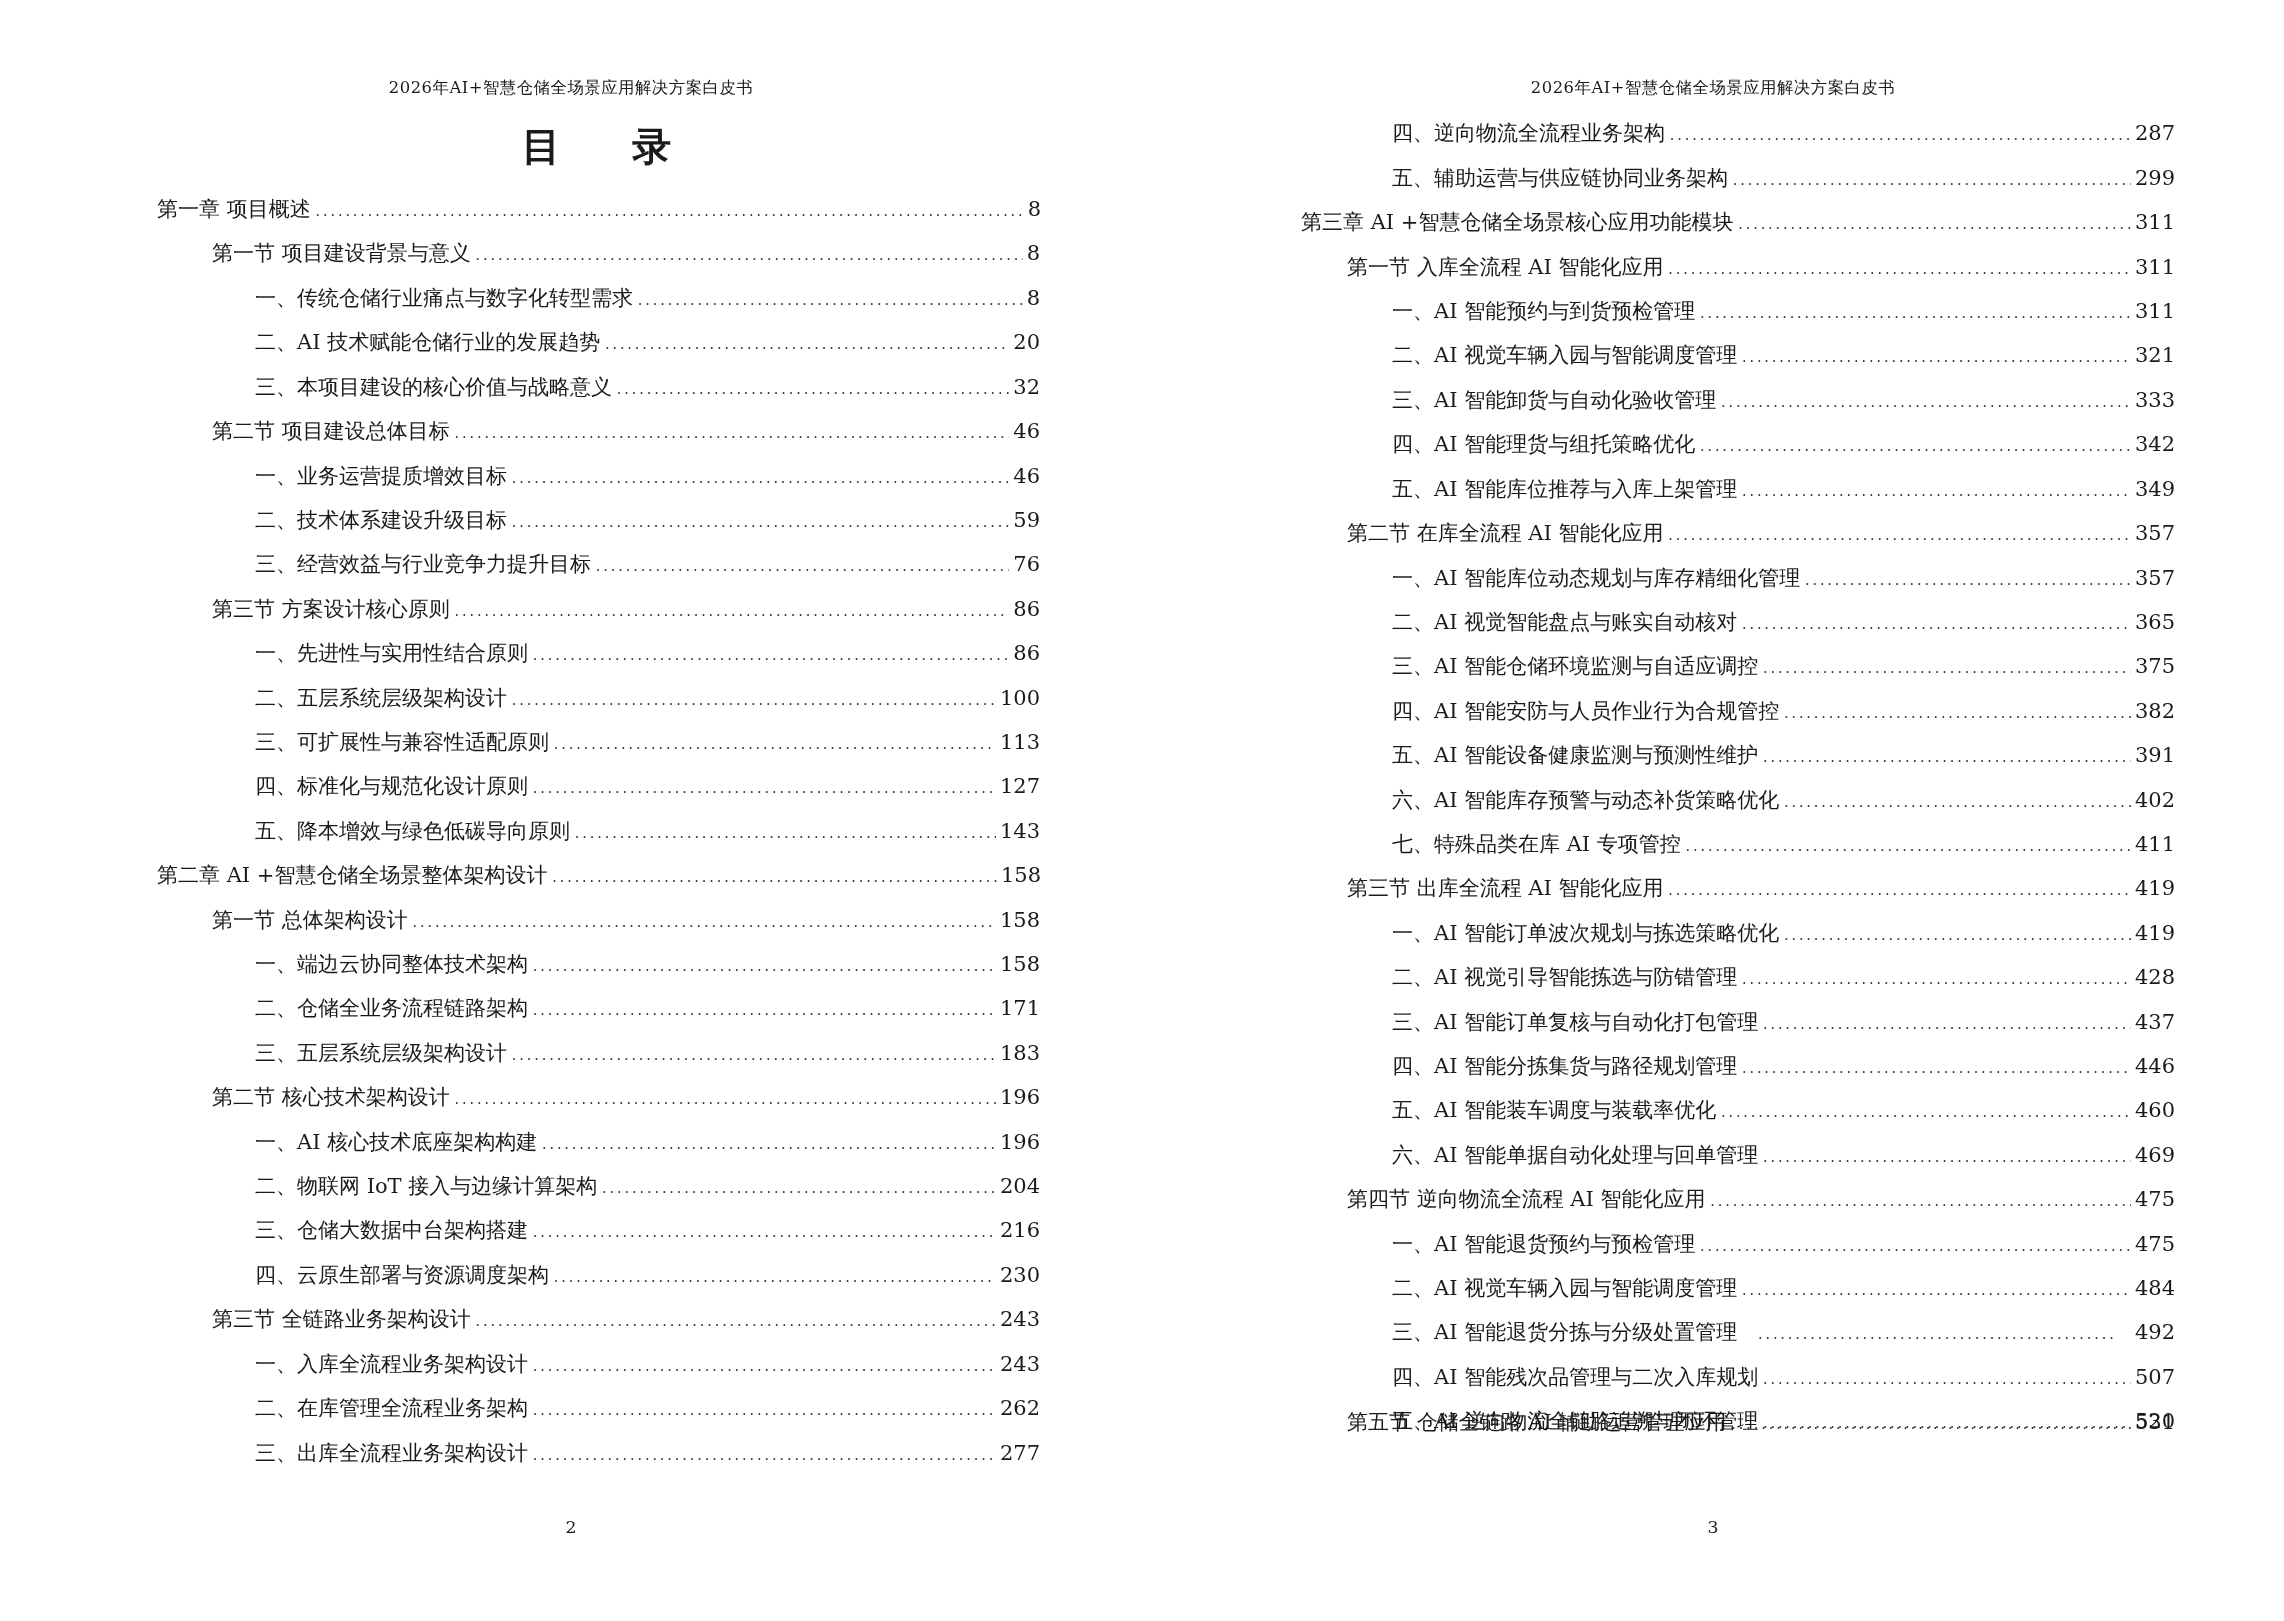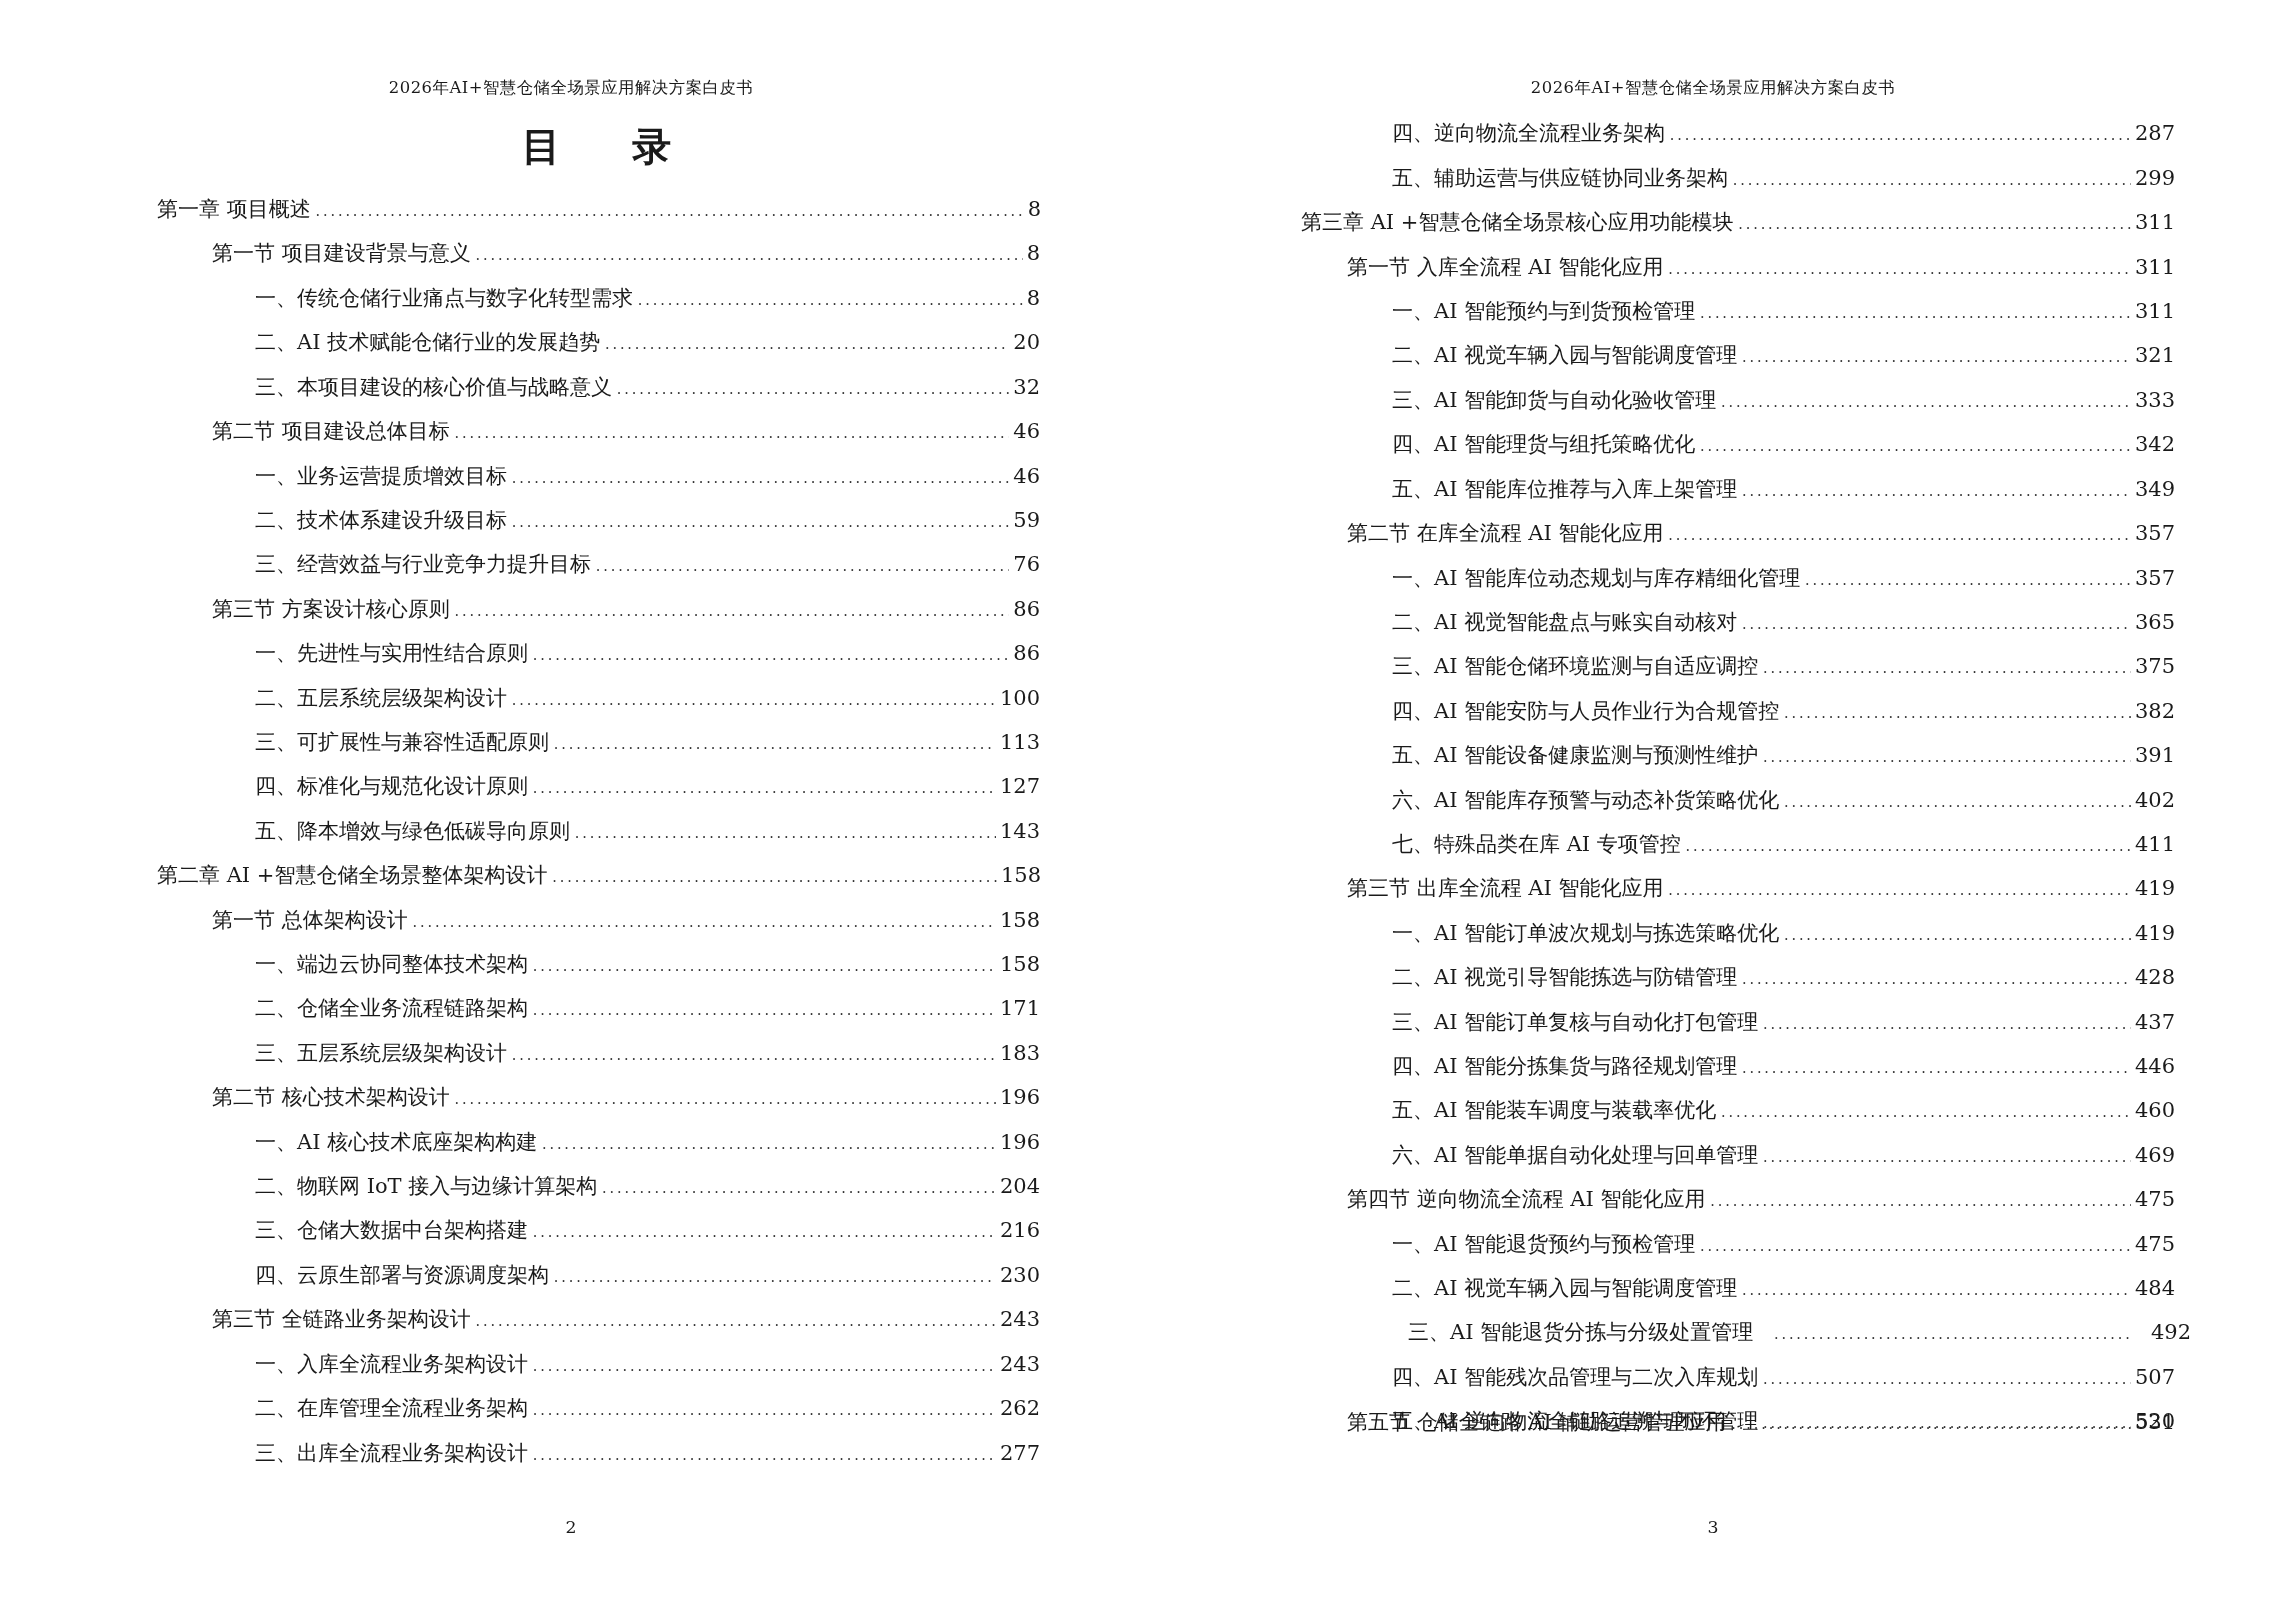--- a/index.html
+++ b/index.html
@@ -310,21 +310,21 @@
       <div class="entry" style="left: 250px; width: 783px; top: 1230px;">
         <span class="label">一、AI 智能退货预约与预检管理</span>
         <span class="leader"></span>
         <span class="num">475</span>
       </div>
       <div class="entry" style="left: 250px; width: 783px; top: 1274px;">
         <span class="label">二、AI 视觉车辆入园与智能调度管理</span>
         <span class="leader"></span>
         <span class="num">484</span>
       </div>
-      <div class="entry" style="left: 266px; width: 783px; top: 1318px; gap: 16px;">
+      <div class="entry" style="left: 250px; width: 783px; top: 1318px; gap: 16px;">
         <span class="label">三、AI 智能退货分拣与分级处置管理</span>
         <span class="leader"></span>
         <span class="num">492</span>
       </div>
       <div class="entry" style="left: 250px; width: 783px; top: 1363px;">
         <span class="label">四、AI 智能残次品管理与二次入库规划</span>
         <span class="leader"></span>
         <span class="num">507</span>
       </div>
       <div class="entry" style="left: 250px; width: 783px; top: 1407px;">

